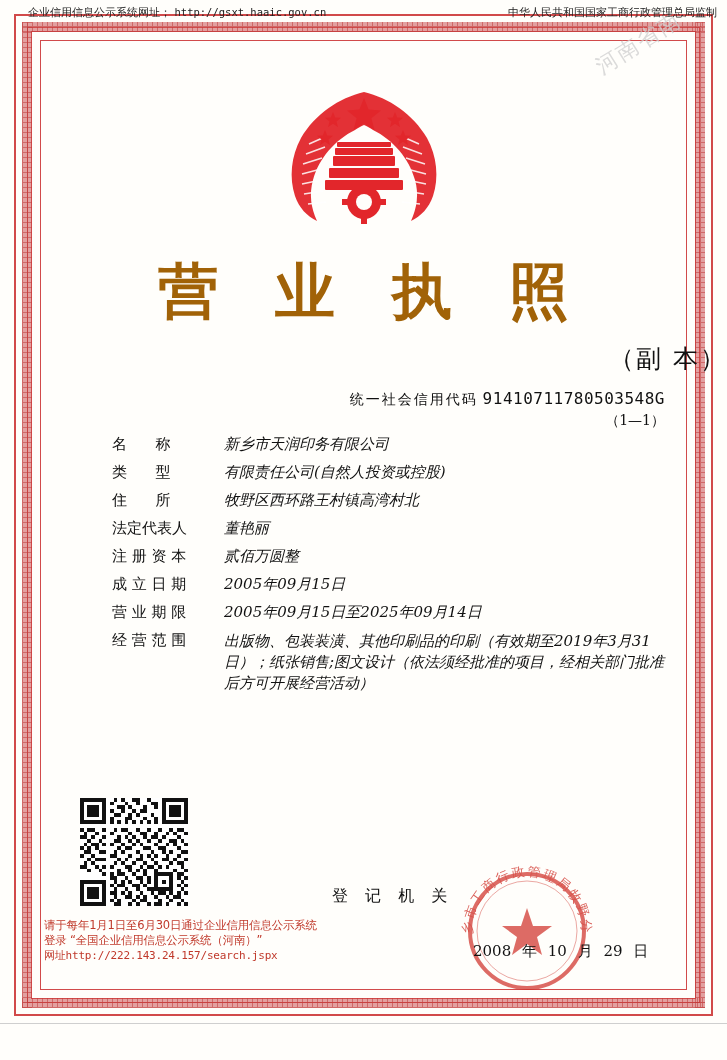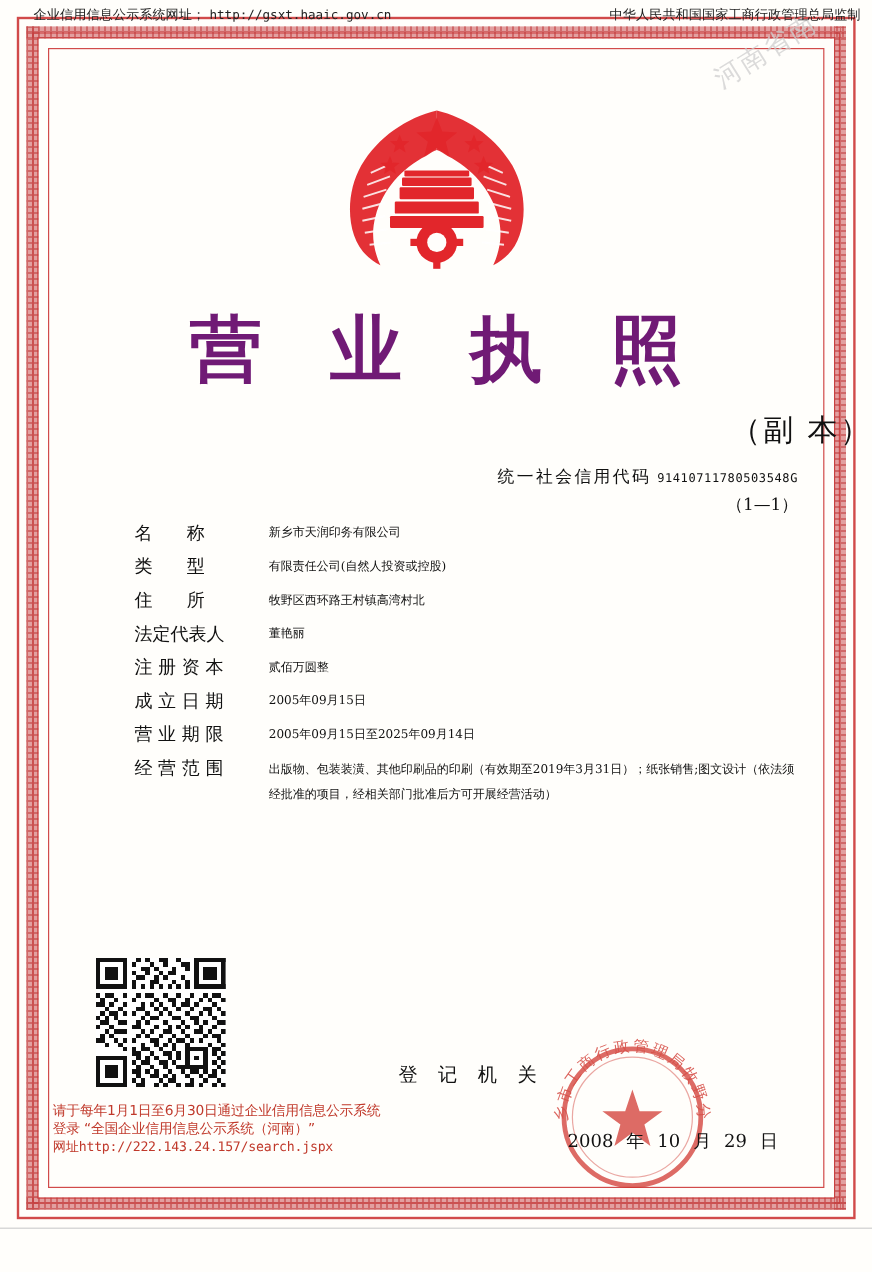--- a/index.html
+++ b/index.html
@@ -91,21 +91,21 @@
   .title {
     position: absolute;
     left: 0;
     right: 0;
     top: 252px;
     text-align: center;
     font-family: "DejaVu Serif", "Liberation Serif", serif;
     font-weight: bold;
     font-size: 60px;
     letter-spacing: 18px;
-    color: #701a75;
+    color: #a16207;
     text-indent: 18px;
   }
   .subtitle {
     position: absolute;
     left: 0;
     right: 0;
     top: 342px;
     text-align: right;
     font-family: "DejaVu Serif", "Liberation Serif", serif;
     font-size: 25px;
@@ -117,21 +117,21 @@
   .code-line {
     position: absolute;
     right: 62px;
     top: 389px;
     font-family: "DejaVu Serif", "Liberation Serif", serif;
     font-size: 14px;
     color: #111;
     letter-spacing: .5px;
   }
   .code-line .lbl { letter-spacing: 2px; }
-  .code-line .val { font-family: "DejaVu Sans Mono", monospace; font-size: 10px; }
+  .code-line .val { font-family: "DejaVu Sans Mono", monospace; font-size: 16px; }
   .page-no {
     position: absolute;
     right: 62px;
     top: 412px;
     font-family: "DejaVu Serif", "Liberation Serif", serif;
     font-size: 14px;
     color: #111;
   }
 
   
@@ -150,23 +150,24 @@
     width: 112px;
     flex: 0 0 112px;
     font-family: "DejaVu Serif", "Liberation Serif", serif;
     font-size: 15px;
     color: #111;
     white-space: pre;
   }
   .f-value {
     flex: 1 1 auto;
     font-family: "DejaVu Serif", "Liberation Serif", serif;
-    font-size: 10px;
+    font-size: 15px;
     color: #111;
     line-height: 19px;
+    font-style: italic;
   }
   .f-value.mono-num { letter-spacing: 0; }
   .f-value.multi { line-height: 21px; }
 
   
   .qr {
     position: absolute;
     left: 80px;
     top: 798px;
     width: 108px;

